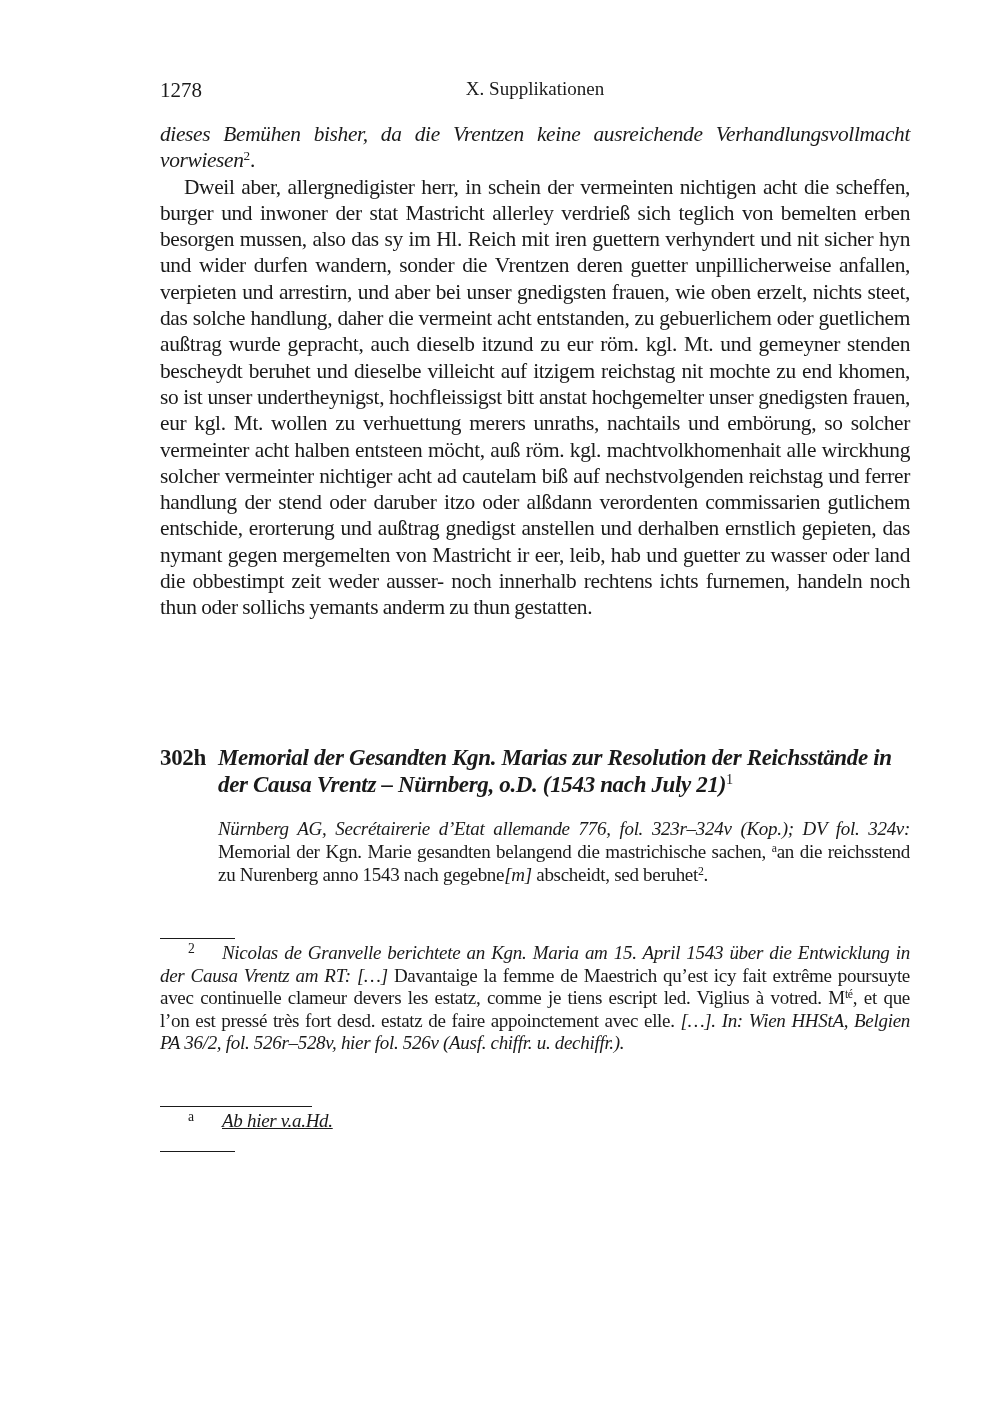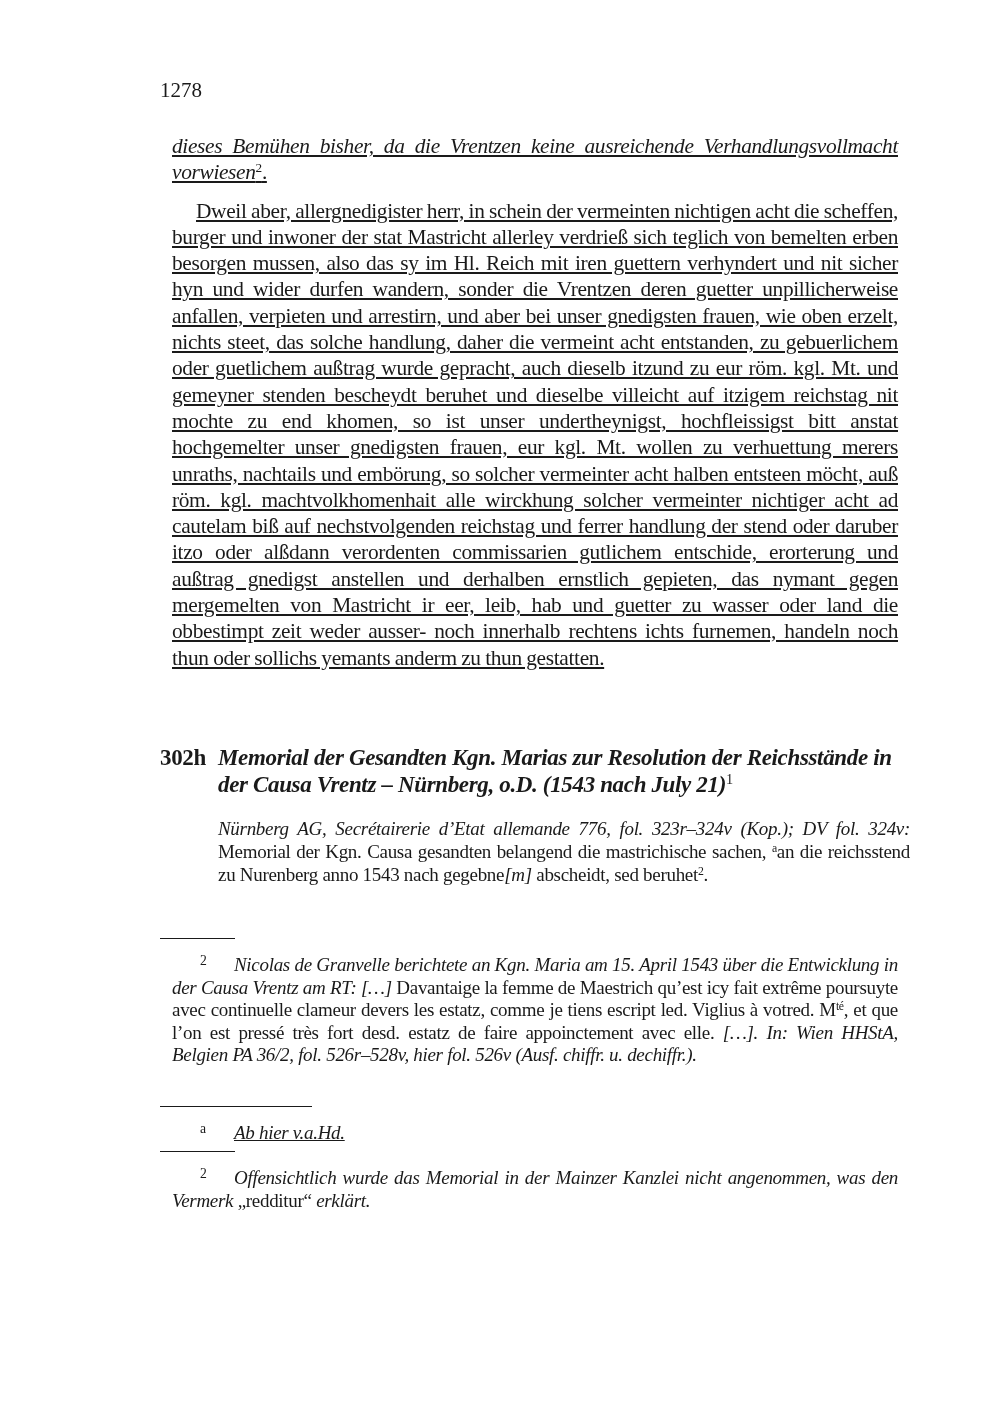--- a/index.html
+++ b/index.html
@@ -11,21 +11,21 @@
     .page { position: absolute; left: 160px; top: 0; width: 750px; }
     .runhead { position: absolute; top: 78px; left: 0; width: 750px; height: 30px; font-size: 21px; }
     .pageno { position: absolute; left: 0; top: 0; }
     .runtitle { position: absolute; left: 0; width: 750px; text-align: center; top: 0; font-size: 19px; }
 
     .body-text {
       position: absolute; top: 121px; left: 0; width: 750px;
       font-size: 21.4px; line-height: 26.3px; text-align: justify;
       letter-spacing: -0.35px; word-spacing: -0.5px;
     }
-    .body-text p { margin: 12px; text-decoration: underline; }
+    .body-text p { margin: 0; }
     .body-text p.indent { text-indent: 24px; }
     .it { font-style: italic; }
     sup { font-size: 0.62em; line-height: 0; vertical-align: 0.55em; }
 
     .doc-head {
       position: absolute; top: 745px; left: 0; width: 750px;
       font-size: 23px; line-height: 26.5px; letter-spacing: -0.35px;
     }
     .doc-num { position: absolute; left: 0; top: 0; font-weight: bold; }
     .doc-title { margin-left: 58px; font-style: italic; font-weight: bold; text-align: left; }
@@ -36,54 +36,54 @@
       letter-spacing: -0.3px;
     }
 
     .rule { position: absolute; left: 0; border-top: 1px solid #1a1a1a; height: 0; }
 
     .fn {
       position: absolute; left: 0; width: 750px;
       font-size: 19px; line-height: 22.6px; text-align: justify;
       letter-spacing: -0.3px;
     }
-    .fn p { margin: 12px; text-indent: 28px; }
+    .fn p { margin: 0; text-indent: 28px; }
     .fn .mark { font-size: 0.72em; vertical-align: 0.45em; line-height: 0; display: inline-block; width: 34px; text-indent: 0; font-style: normal; }
   </style>
 </head>
 <body>
 
 <div class="page">
 
   <div class="runhead">
     <span class="pageno">1278</span>
+    <span class="runtitle">X. Supplikationen</span>
   </div>
 
   <div class="body-text">
     <p><span class="it">dieses Bemühen bisher, da die Vrentzen keine ausreichende Verhandlungsvollmacht vorwiesen</span><sup>2</sup><span>.</span></p>
     <p class="indent">Dweil aber, allergnedigister herr, in schein der vermeinten nichtigen acht die scheffen, burger und inwoner der stat Mastricht allerley verdrieß sich teglich von bemelten erben besorgen mussen, also das sy im Hl. Reich mit iren guettern verhyndert und nit sicher hyn und wider durfen wandern, sonder die Vrentzen deren guetter unpillicherweise anfallen, verpieten und arrestirn, und aber bei unser gnedigsten frauen, wie oben erzelt, nichts steet, das solche handlung, daher die vermeint acht entstanden, zu gebuerlichem oder guetlichem außtrag wurde gepracht, auch dieselb itzund zu eur röm. kgl. Mt. und gemeyner stenden bescheydt beruhet und dieselbe villeicht auf itzigem reichstag nit mochte zu end khomen, so ist unser undertheynigst, hochfleissigst bitt anstat hochgemelter unser gnedigsten frauen, eur kgl. Mt. wollen zu verhuettung merers unraths, nachtails und embörung, so solcher vermeinter acht halben entsteen möcht, auß röm. kgl. machtvolkhomenhait alle wirckhung solcher vermeinter nichtiger acht ad cautelam biß auf nechstvolgenden reichstag und ferrer handlung der stend oder daruber itzo oder alßdann verordenten commissarien gutlichem entschide, erorterung und außtrag gnedigst anstellen und derhalben ernstlich gepieten, das nymant gegen mergemelten von Mastricht ir eer, leib, hab und guetter zu wasser oder land die obbestimpt zeit weder ausser- noch innerhalb rechtens ichts furnemen, handeln noch thun oder sollichs yemants anderm zu thun gestatten.</p>
   </div>
 
   <div class="doc-head">
     <span class="doc-num">302h</span>
     <div class="doc-title"><span>Memorial der Gesandten Kgn. Marias zur Resolution der Reichsstände in der Causa Vrentz – Nürnberg, o.D. (1543 nach July 21)</span><sup style="font-style:normal;font-weight:normal;">1</sup></div>
   </div>
 
   <div class="source">
-    <span class="it">Nürnberg AG, Secrétairerie d’Etat allemande 776, fol. 323r–324v (Kop.); DV fol. 324v:</span><span> Memorial der Kgn. Causa gesandten belangend die mastrichische sachen, </span><sup>a</sup><span>an die reichsstend zu Nurenberg anno 1543 nach gegebne</span><span class="it">[m]</span><span> abscheidt, sed beruhet</span><sup>2</sup><span>.</span>
+    <span class="it">Nürnberg AG, Secrétairerie d’Etat allemande 776, fol. 323r–324v (Kop.); DV fol. 324v:</span><span> Memorial der Kgn. Marie gesandten belangend die mastrichische sachen, </span><sup>a</sup><span>an die reichsstend zu Nurenberg anno 1543 nach gegebne</span><span class="it">[m]</span><span> abscheidt, sed beruhet</span><sup>2</sup><span>.</span>
   </div>
 
   <div class="rule" style="top:938px; width:75px;"></div>
   <div class="fn" style="top:942px;">
     <p><span class="mark">2</span><span class="it">Nicolas de Granvelle berichtete an Kgn. Maria am 15. April 1543 über die Entwicklung in der Causa Vrentz am RT: […]</span><span> Davantaige la femme de Maestrich qu’est icy fait extrême poursuyte avec continuelle clameur devers les estatz, comme je tiens escript led. Viglius à votred. M</span><sup>té</sup><span>, et que l’on est pressé très fort desd. estatz de faire appoinctement avec elle. </span><span class="it">[…]. In: Wien HHStA, Belgien PA 36/2, fol. 526r–528v, hier fol. 526v (Ausf. chiffr. u. dechiffr.).</span></p>
   </div>
 
   <div class="rule" style="top:1106px; width:152px;"></div>
   <div class="fn" style="top:1110px;text-decoration:underline;">
     <p><span class="mark">a</span><span class="it">Ab hier v.a.Hd.</span></p>
   </div>
 
   <div class="rule" style="top:1151px; width:75px;"></div>
   <div class="fn" style="top:1155px;">
-    <p><span class="mark">2</span><span class="it">Offensichtlich wurde das Memorial in der Mainzer Kanzlei nicht angenommen, was den Vermerk</span><span> „redditur“ </span><span class="it">erklärt.</span></p>
   </div>
 
 </div>
 
 </body></html>

